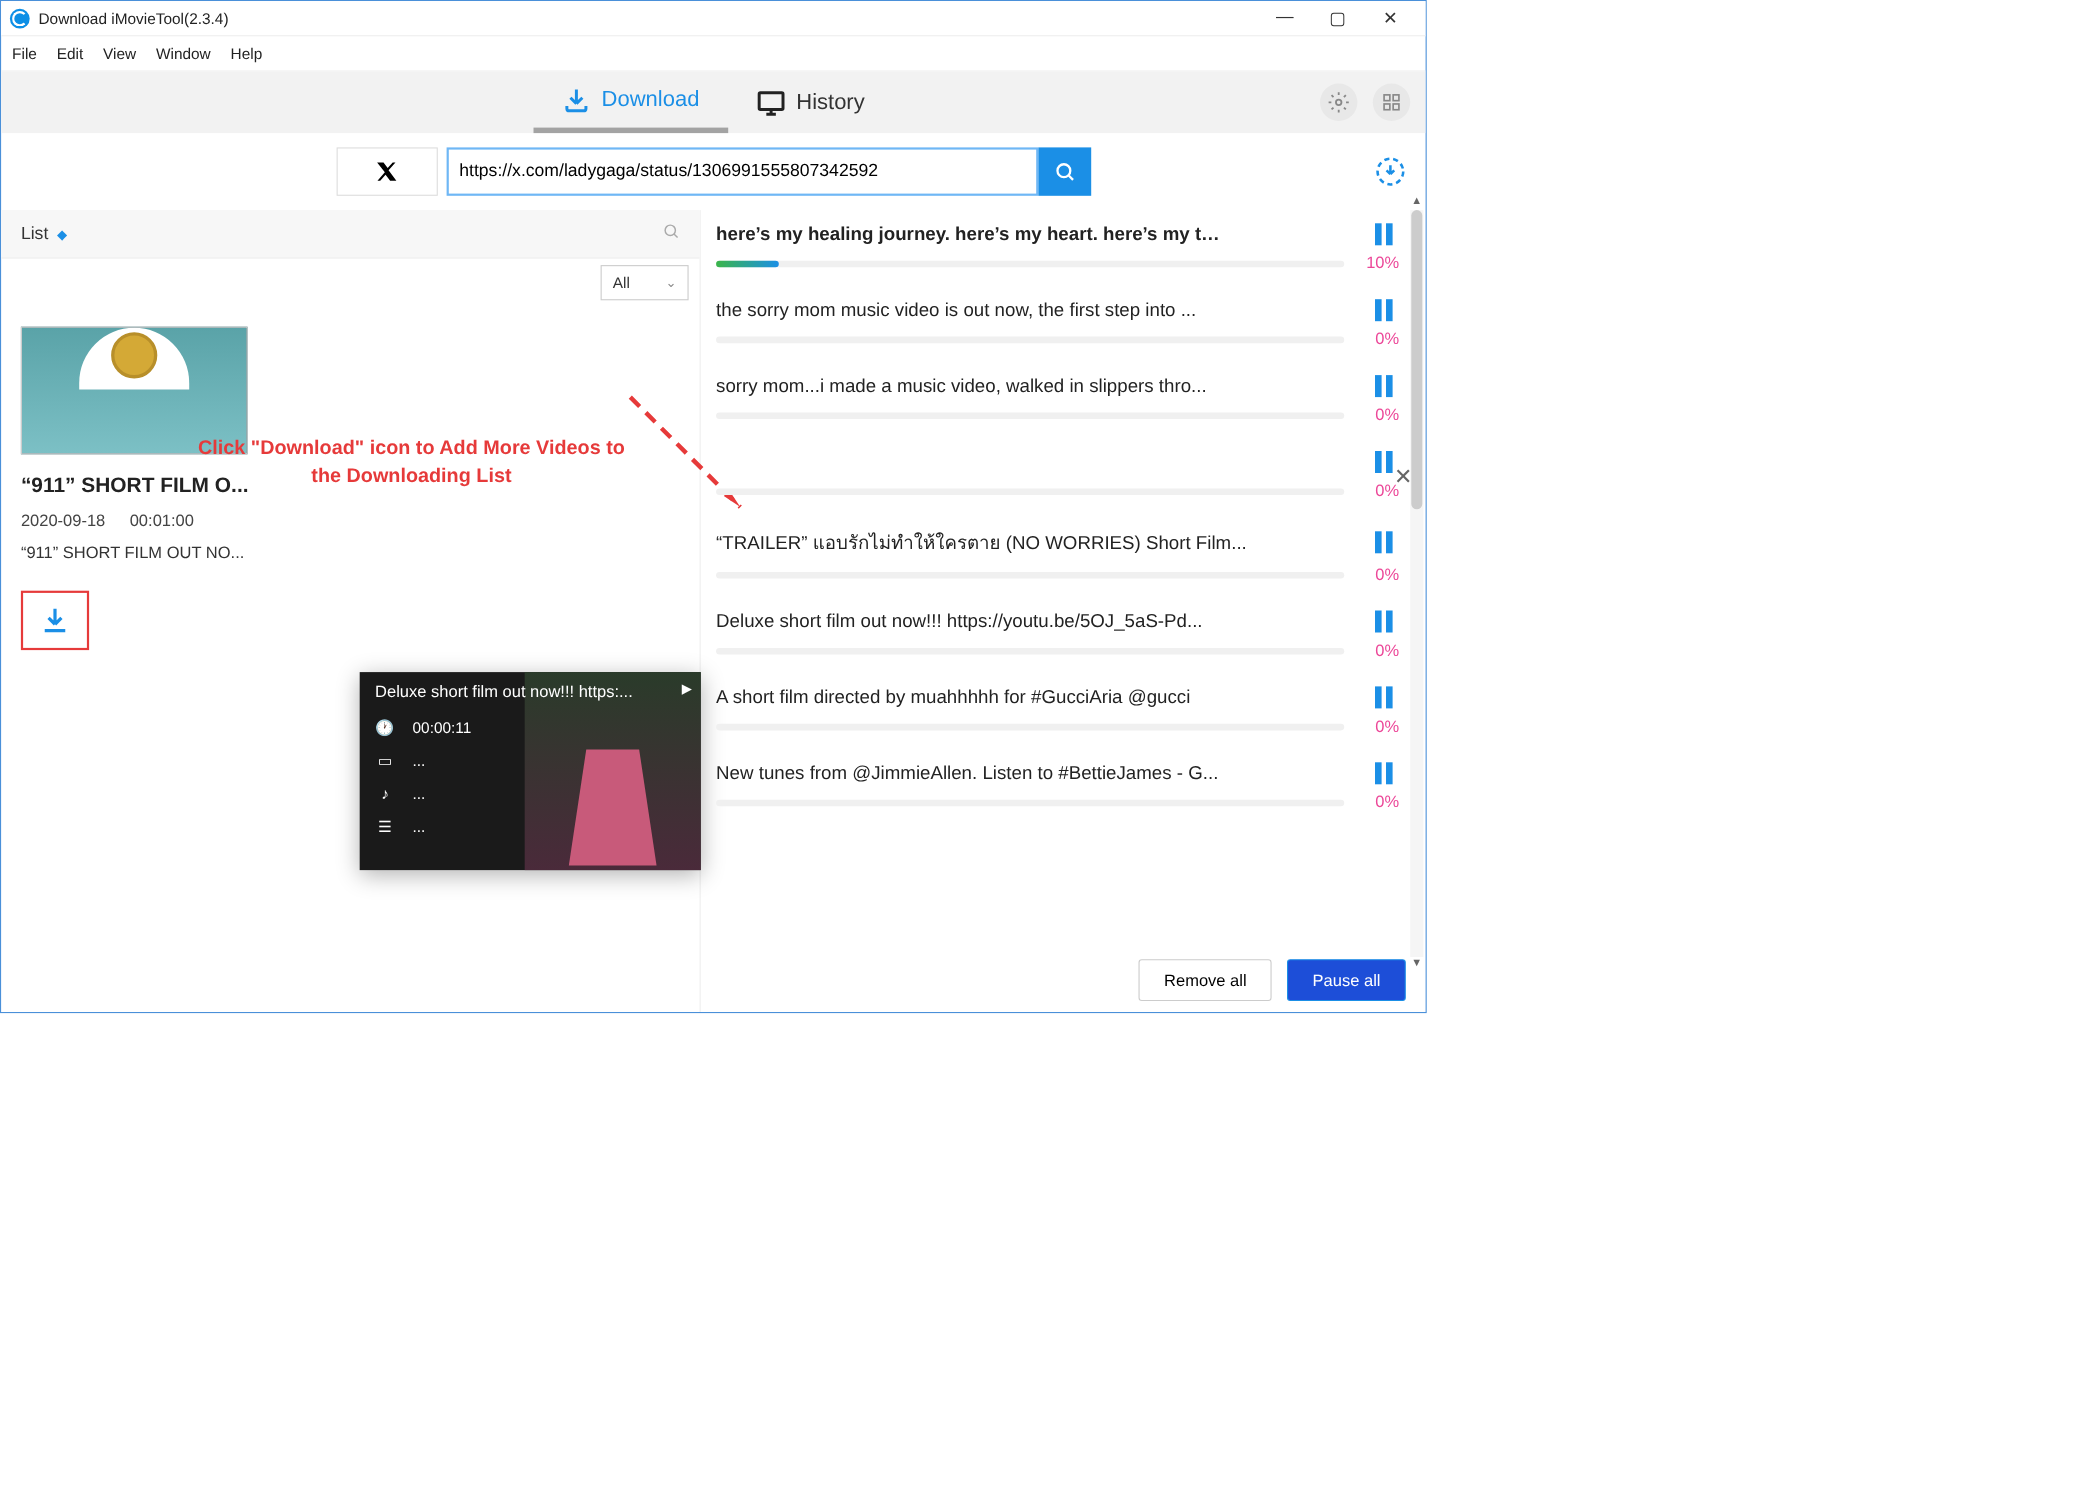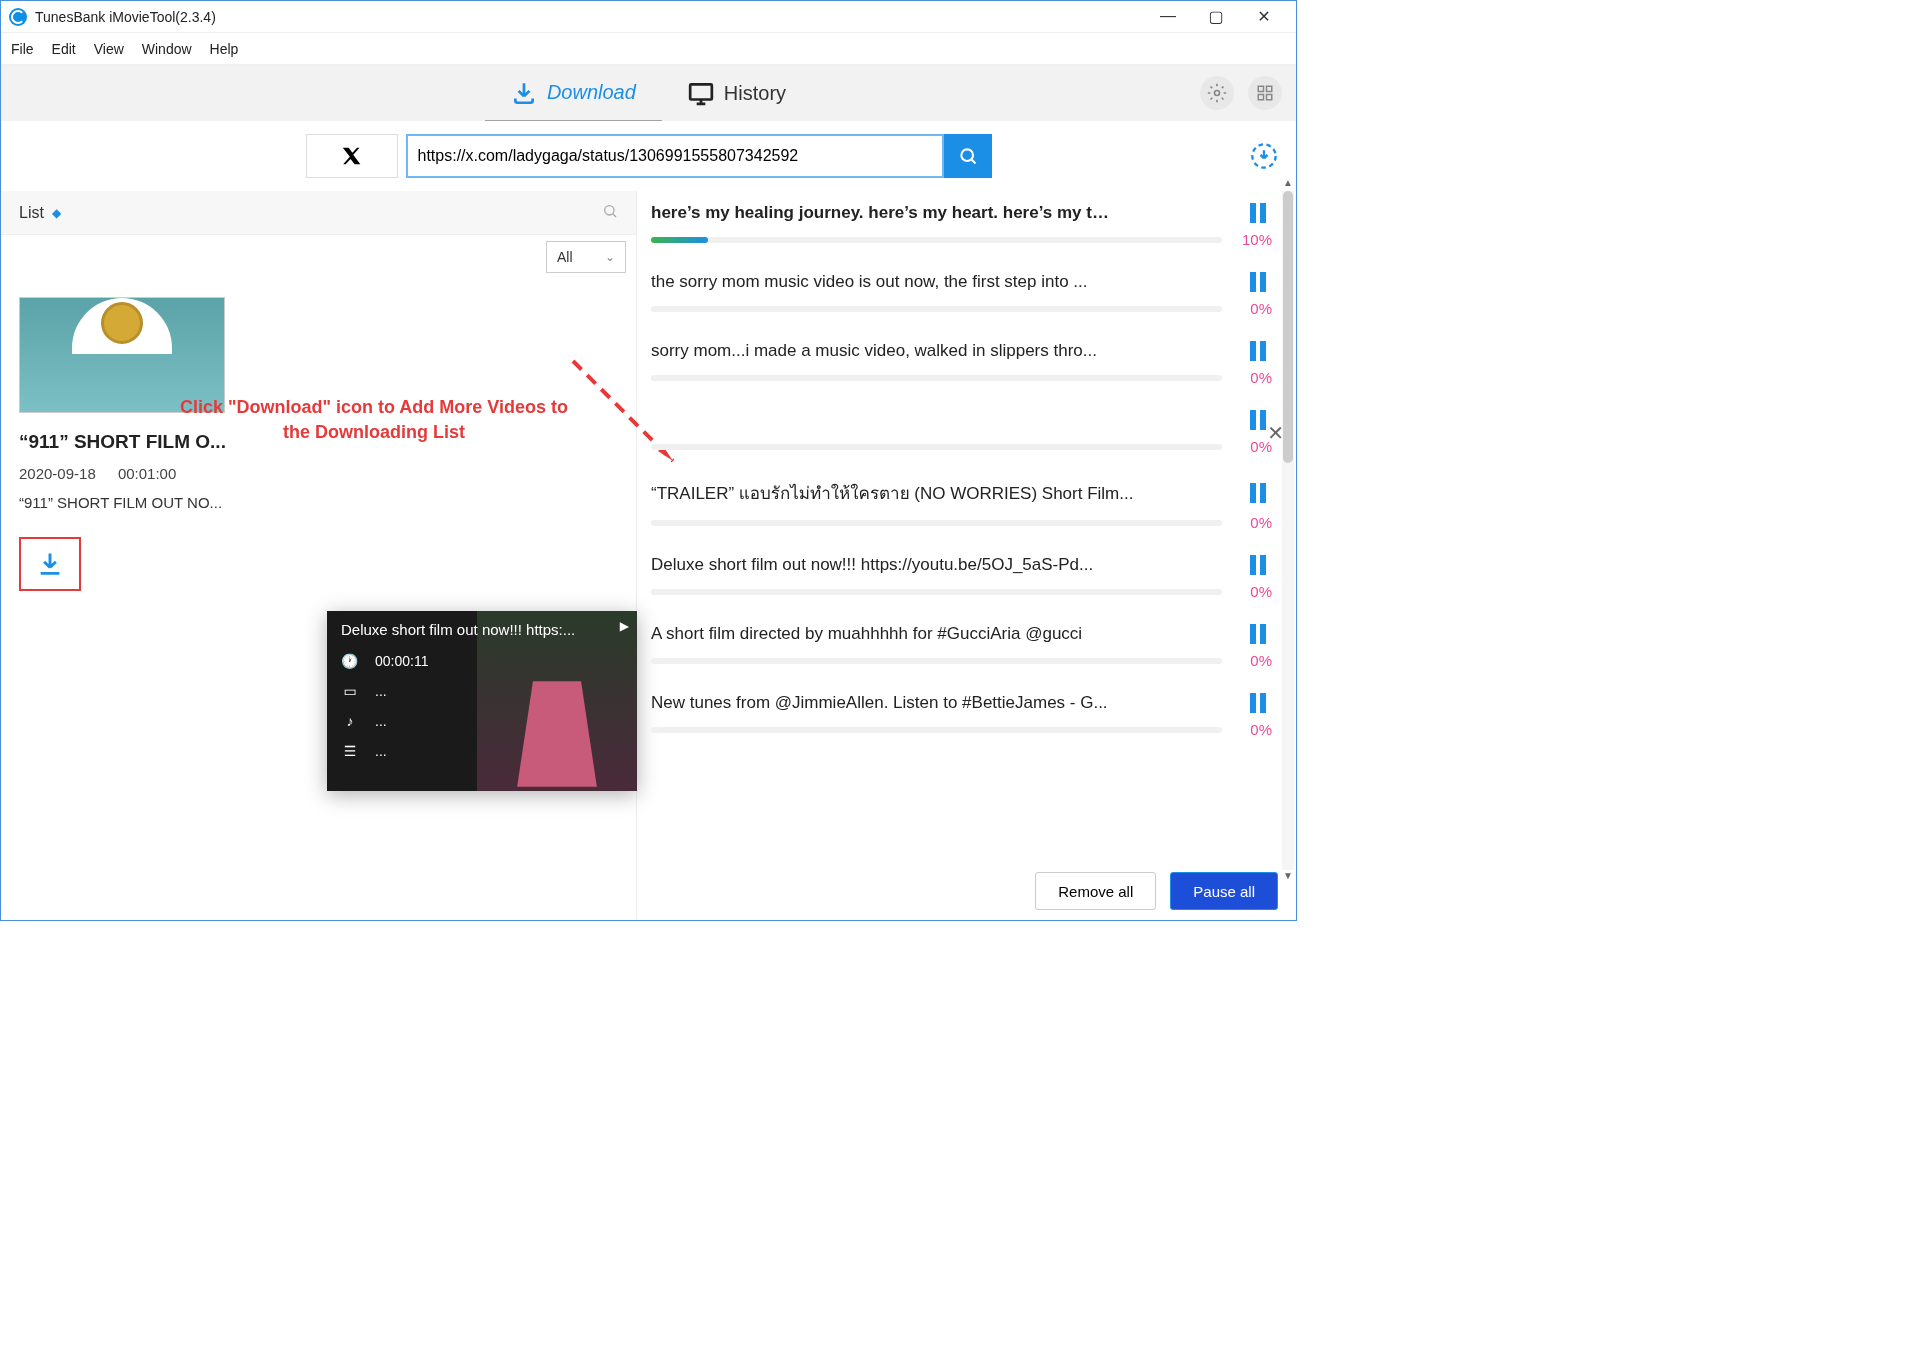--- a/index.html
+++ b/index.html
@@ -36,21 +36,21 @@
   padding: 0 10px; font-size: 14px; color: #222; border-bottom: 1px solid #f0f0f0;
 }
 .menubar span { cursor: pointer; }
 
 .tabbar {
   height: 56px; background: #f2f2f2; display: flex; align-items: center;
   justify-content: center; position: relative;
 }
 .tabbar .tab { display: flex; align-items: center; gap: 10px; font-size: 20px;
   padding: 0 26px; height: 100%; cursor: pointer; }
-.tabbar .tab.active { color: #1b8fe6; border-bottom: 1px solid #a3a3a3; font-style: italic; }
+.tabbar .tab.active { color: #1b8fe6; border-bottom: 5px solid #a3a3a3; }
 .tabbar .tab svg { width: 26px; height: 26px; }
 .tabbar .right-icons { position: absolute; right: 14px; display: flex; gap: 14px; }
 .tabbar .right-icons .circ { width: 34px; height: 34px; border-radius: 50%; background: #e8e8e8; display: flex; align-items: center; justify-content: center; cursor: pointer; }
 
 .searchbar {
   height: 70px; display: flex; align-items: center; justify-content: center; gap: 0;
   position: relative;
 }
 .source-box { width: 92px; height: 44px; border: 1px solid #ddd; display:flex; align-items:center; justify-content:center; margin-right: 8px; }
 .url-input {
@@ -116,21 +116,21 @@
 .scrollbar .thumb-sb { position:absolute; left:1px; right:1px; top:0; height:40%; background:#ccc; border-radius:5px;}
 .scrollbar .arr { position:absolute; left:0; right:0; height:14px; font-size:10px; text-align:center; color:#666;}
 .scrollbar .arr.up { top:-14px;}
 .scrollbar .arr.dn { bottom:-14px;}
 </style>
 </head>
 <body>
 
 <div class="titlebar">
   <div class="app-icon"></div>
-  <div class="title">TunesBank iMovieTool(2.3.4)</div>
+  <div class="title">Download iMovieTool(2.3.4)</div>
   <div class="win-controls">
     <span>—</span>
     <span>▢</span>
     <span>✕</span>
   </div>
 </div>
 
 <div class="menubar">
   <span>File</span>
   <span>Edit</span>

